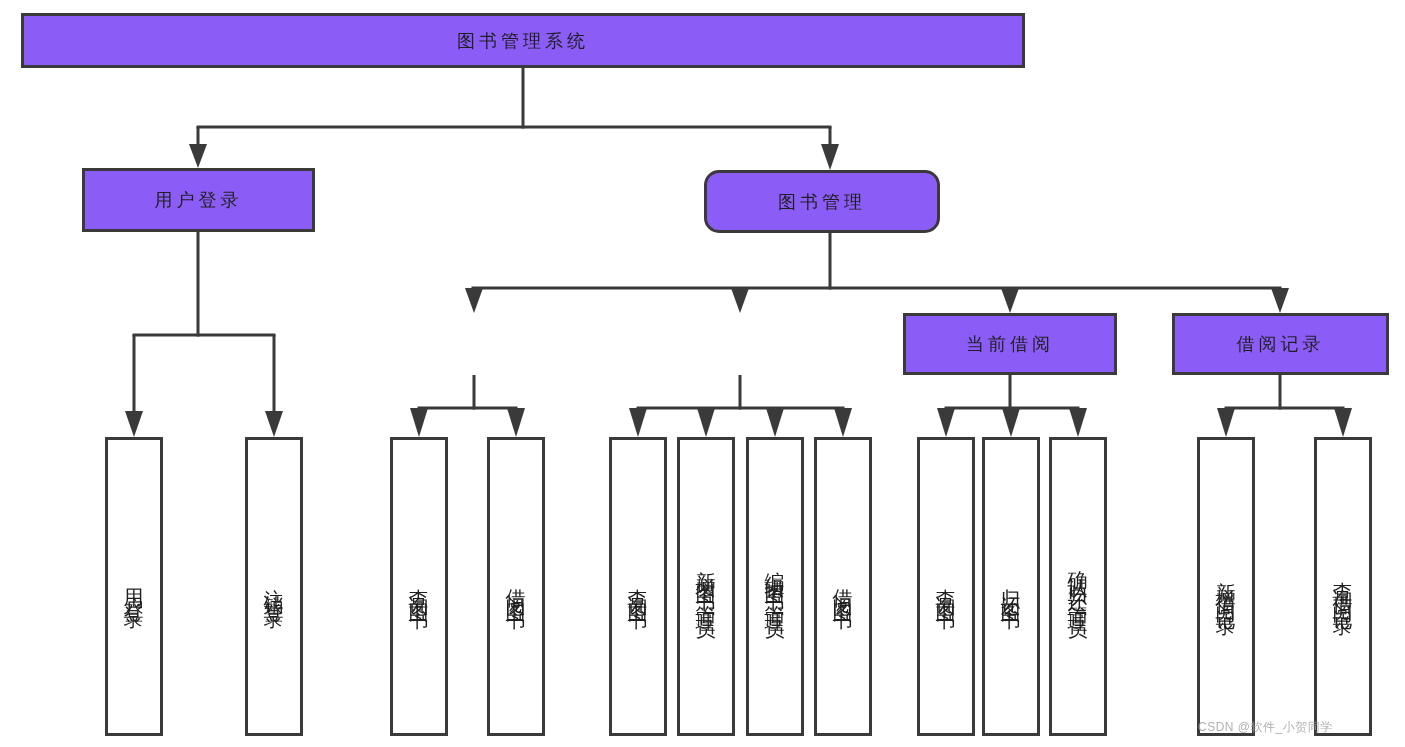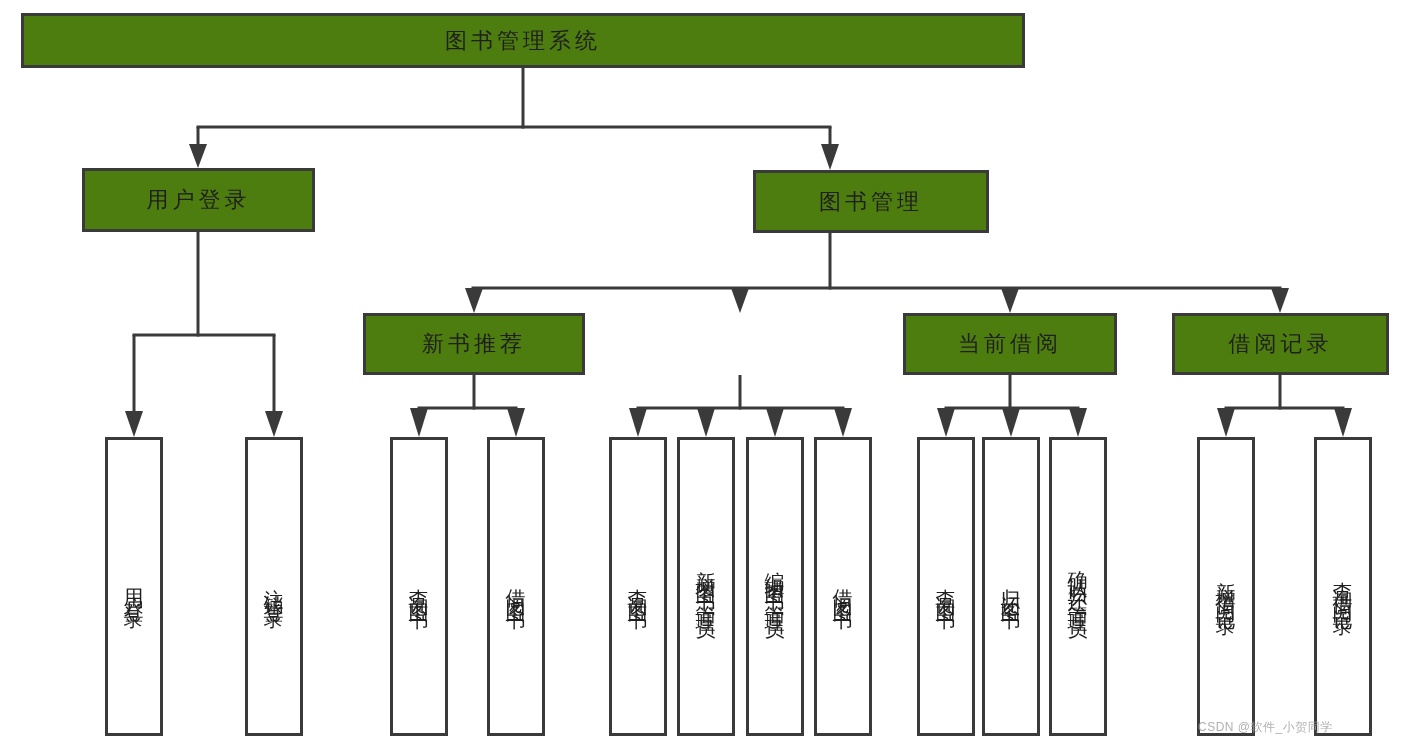--- a/index.html
+++ b/index.html
@@ -19,25 +19,25 @@
     position: absolute;
     left: 0; top: 0;
     width: 1405px;
     height: 747px;
     z-index: 1;
   }
   .hbox {
     position: absolute;
     box-sizing: border-box;
     border: 3px solid #3a3a3a;
-    background: #4d7c0f;
+    background: #8b5cf6;
     display: flex;
     align-items: center;
     justify-content: center;
-    font-size: 22px;
+    font-size: 18px;
     letter-spacing: 4px;
     color: #1f1f1f;
     z-index: 2;
     white-space: nowrap;
     font-family: Liberation Serif, serif;
   }
   .vbox {
     position: absolute;
     box-sizing: border-box;
     border: 3px solid #3a3a3a;
@@ -124,23 +124,22 @@
       <polygon points="1002,408 1020,408 1011,437"></polygon>
       <polygon points="1069,408 1087,408 1078,437"></polygon>
       <polygon points="1217,408 1235,408 1226,437"></polygon>
       <polygon points="1334,408 1352,408 1343,437"></polygon>
     </g>
   </svg>
 
   <div class="hbox" style="left:21px; top:13px; width:1004px; height:55px;">图书管理系统</div>
 
   <div class="hbox" style="left:82px; top:168px; width:233px; height:64px;">用户登录</div>
-  <div class="hbox" style="left:753px; top:170px; width:236px; height:63px;">图书管理</div>
+  <div class="hbox" style="left:704px; top:170px; width:236px; height:63px;border-radius:15px;">图书管理</div>
 
-  <div class="hbox" style="left:363px; top:313px; width:222px; height:62px;">新书推荐</div>
   <div class="hbox" style="left:1172px; top:313px; width:217px; height:62px;">借阅记录</div>
   <div class="hbox" style="left:903px; top:313px; width:214px; height:62px;">当前借阅</div>
 
   <div class="vbox" style="left:105px;">
     <span>用户登录</span>
   </div>
   <div class="vbox" style="left:245px;">
     <span>注销登录</span>
   </div>
 

